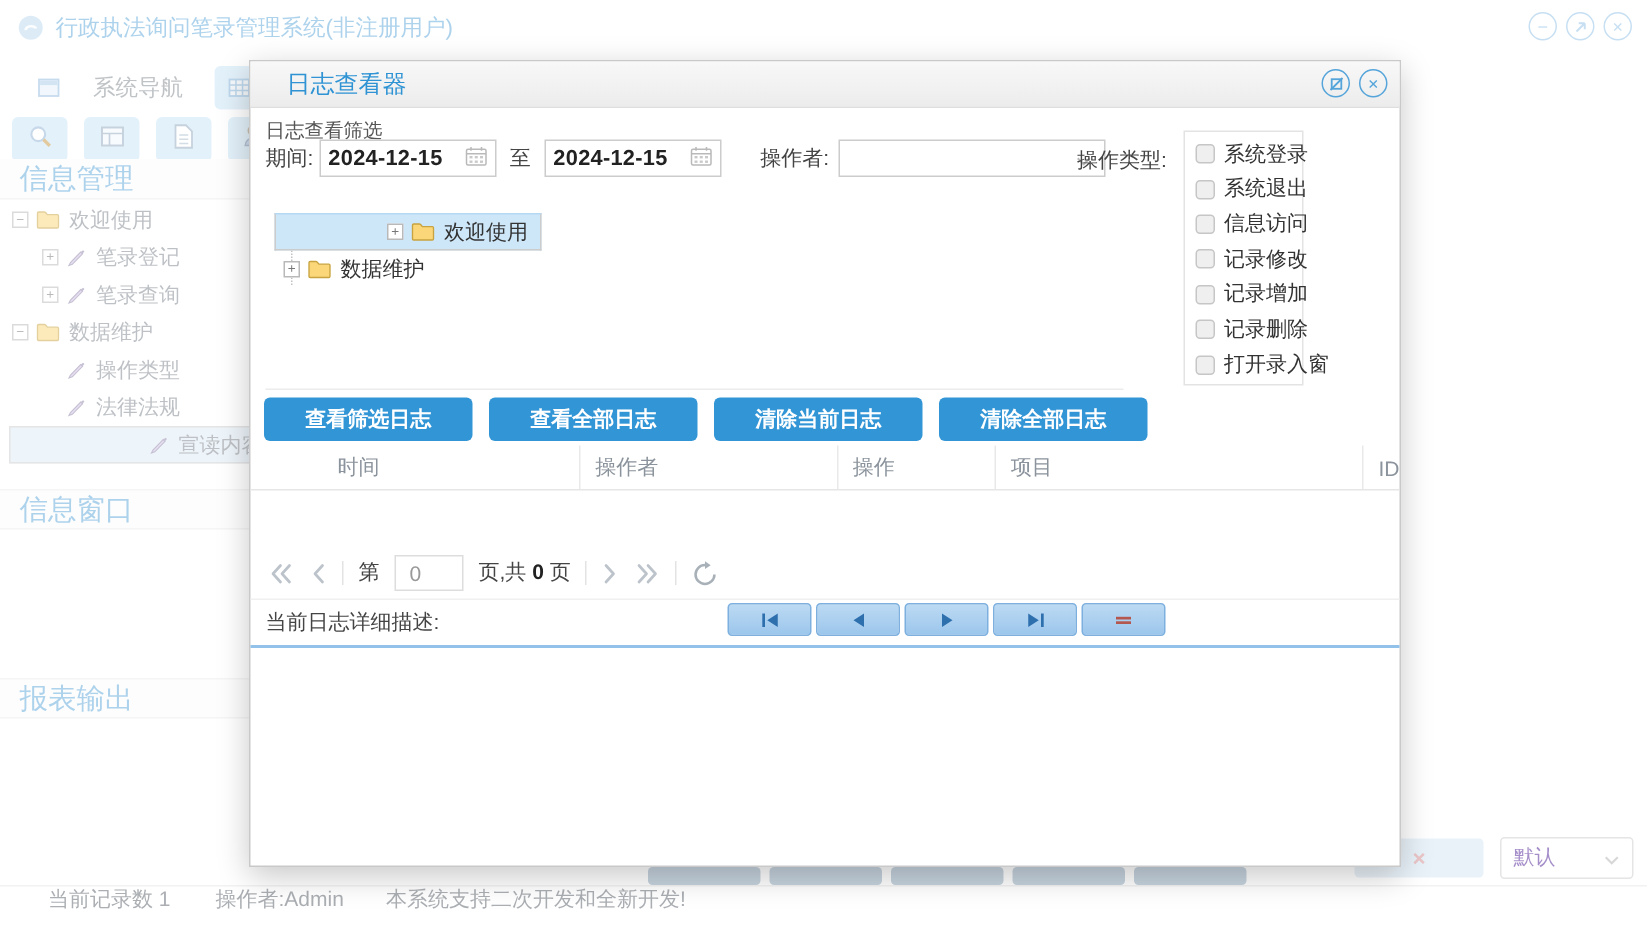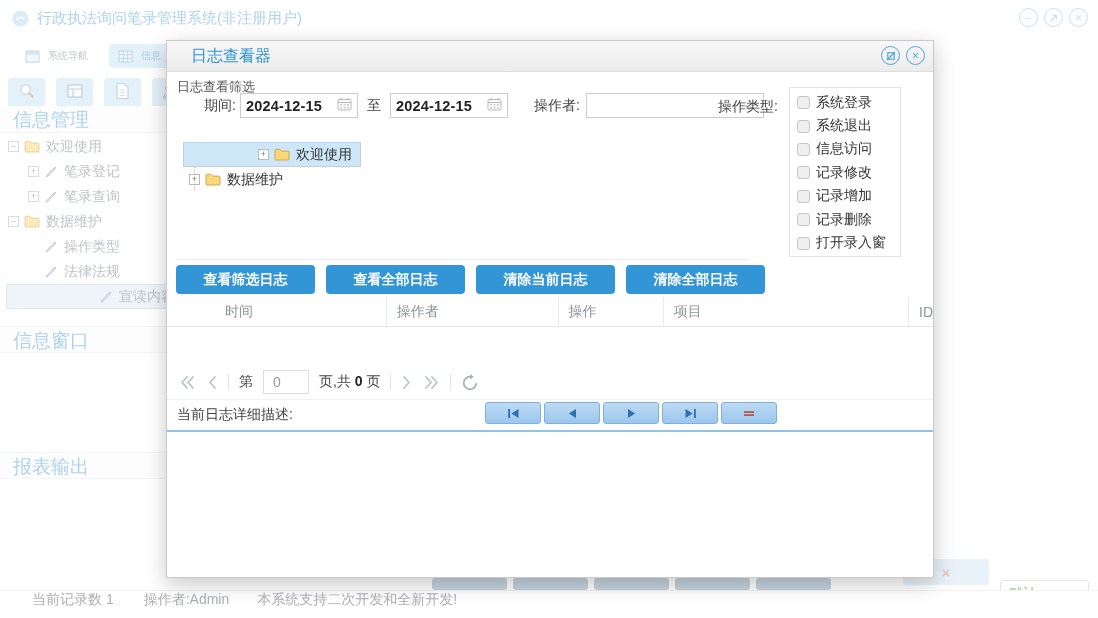--- a/index.html
+++ b/index.html
@@ -10,64 +10,64 @@
   }
   
   .bg{position:absolute;inset:0;opacity:.5;}
   .titlebar{position:absolute;top:0;left:0;right:0;height:36px;display:flex;align-items:center;padding:0 12px;}
   .logo{width:17px;height:17px;margin-right:8px;flex:none;}
   .app-title{font-size:15px;color:#5ea7da;}
   .winctrls{position:absolute;top:8px;right:10px;display:flex;gap:6px;}
   .circle-btn{width:19px;height:19px;border:1.5px solid #8fc0e6;border-radius:50%;color:#8fc0e6;
     display:flex;align-items:center;justify-content:center;font-size:12px;line-height:1;box-sizing:border-box;}
   .tabs{position:absolute;top:44px;left:16px;display:flex;gap:12px;align-items:center;}
-  .tab{display:flex;align-items:center;gap:2px;font-size:10px;color:#82898f;padding:5px 9px;}
+  .tab{display:flex;align-items:center;gap:16px;font-size:15px;color:#82898f;padding:5px 9px;}
   .tab.active{background:#c9e4f6;border-radius:4px;color:#4d9bd0;width:104px;}
   .toolbar{position:absolute;top:78px;left:8px;display:flex;gap:11px;}
   .toolbtn{width:37px;height:30px;background:#c9e4f6;border-radius:4px;display:flex;align-items:center;justify-content:center;}
   .sidebar-sec{position:absolute;left:0;width:168px;height:27px;line-height:27px;padding-left:13px;
     font-size:19px;color:#5ea7da;border-bottom:1px solid #ececec;box-sizing:border-box;background:#fdfdfd;}
   .s-tree{position:absolute;top:134px;left:0;width:168px;}
   .s-row{height:25px;display:flex;align-items:center;font-size:14px;color:#7e858d;white-space:nowrap;}
   .s-row.sel{background:#ddeaf6;}
   .pad1{padding-left:8px;} .pad2{padding-left:28px;}
   .exp{width:11px;height:11px;border:1px solid #b9b9b9;background:#fff;font-size:9px;line-height:9px;color:#777;
     text-align:center;margin-right:5px;flex:none;box-sizing:border-box;}
   .spacer16{width:16px;flex:none;}
   .tico{margin-right:6px;flex:none;display:flex;}
   .statusbar{position:absolute;left:0;right:0;bottom:0;height:27px;border-top:1px solid #e6e6e6;
     display:flex;align-items:flex-start;font-size:14px;color:#5a6169;background:#fff;padding-left:24px;}
   .st1{margin-left:8px;} .st2{margin-left:30px;} .st3{margin-left:28px;}
   .bg-xbtn{position:absolute;left:903px;top:559px;width:86px;height:26px;background:#d4e6f5;border-radius:3px;
     color:#d98f93;font-size:15px;font-weight:bold;display:flex;align-items:center;justify-content:center;}
-  .bg-theme{position:absolute;left:1000px;top:580px;width:89px;height:28px;border:1px solid #cccccc;border-radius:3px;
-    background:#fff;color:#4d7c0f;font-size:14px;display:flex;align-items:center;justify-content:space-between;
+  .bg-theme{position:absolute;left:1000px;top:558px;width:89px;height:28px;border:1px solid #cccccc;border-radius:3px;
+    background:#fff;color:#4c1d95;font-size:14px;display:flex;align-items:center;justify-content:space-between;
     padding:0 8px;box-sizing:border-box;}
   .bg-btnstrip{position:absolute;top:578px;left:432px;display:flex;gap:6px;}
   .bg-btnstrip .sliver{width:75px;height:12px;background:#8fa9be;border-radius:3px;}
   
   .dialog{position:absolute;left:166px;top:40px;width:768px;height:538px;background:#fff;
     border:1px solid #c9c9c9;box-shadow:0 6px 20px rgba(0,0,0,.22);z-index:5;box-sizing:border-box;}
   .dlg-header{position:absolute;top:0;left:0;right:0;height:30px;background:linear-gradient(#f8f8f8,#ececec);
     border-bottom:1px solid #dedede;display:flex;align-items:center;padding-left:24px;}
   .dlg-title{font-size:16px;color:#2f93d4;}
   .dlg-hicons{position:absolute;right:8px;top:5px;display:flex;gap:6px;}
   .dlg-circle{width:19px;height:19px;border:1.5px solid #55a4da;border-radius:50%;color:#55a4da;
     display:flex;align-items:center;justify-content:center;font-size:12px;line-height:1;box-sizing:border-box;}
   .dlg-filter-label{position:absolute;top:37px;left:10px;font-size:13px;color:#555;}
-  .dlg-row1{position:absolute;top:52px;left:10px;display:flex;align-items:center;font-size:14px;color:#444;margin-left:27px;}
+  .dlg-row1{position:absolute;top:52px;left:10px;display:flex;align-items:center;font-size:14px;color:#444;}
   .dateinput{width:118px;height:25px;border:1px solid #ccc;display:flex;align-items:center;
     padding:0 5px;margin:0 4px;box-sizing:border-box;background:#fff;}
   .dateinput .dtext{flex:1;font-size:14.5px;font-weight:bold;color:#222;letter-spacing:.2px;}
   .to-label{margin:0 5px;}
   .op-label{margin-left:22px;}
   .sel{width:178px;height:25px;border:1px solid #ccc;box-sizing:border-box;display:flex;align-items:center;
     justify-content:flex-end;padding-right:8px;margin-left:6px;background:#fff;}
   .optype-label{position:absolute;left:551px;top:57px;font-size:14px;color:#444;}
-  .optypes{position:absolute;left:622px;top:46px;width:112px;height:170px;border:1px solid #e3e3e3;
+  .optypes{position:absolute;left:622px;top:46px;width:80px;height:170px;border:1px solid #e3e3e3;
     padding:3px 0 0 7px;box-sizing:border-box;background:#fff;}
   .optype{display:flex;align-items:center;height:23.4px;white-space:nowrap;font-size:14px;color:#333;}
   .cb{width:13px;height:13px;border:1px solid #c6c6c6;background:#efefef;border-radius:3px;margin-right:6px;flex:none;box-sizing:border-box;}
   .nodecb{position:absolute;top:81px;left:12px;display:flex;align-items:center;font-size:14px;color:#444;}
   .cb2{width:13px;height:13px;border:1px solid #9a9a9a;background:#fff;margin-right:7px;flex:none;box-sizing:border-box;}
   .dlg-tree{position:absolute;top:101px;left:10px;width:572px;height:117px;border-bottom:1px solid #ececec;}
   .dotline{position:absolute;left:17px;top:2px;height:46px;border-left:1px dotted #c2c2c2;}
   .t-row{height:25px;display:flex;align-items:center;font-size:14px;color:#333;padding-left:12px;position:relative;}
   .t-row.sel{background:#cde7f8;border-top:1px solid #b5d9f2;}
   .dlg-btns{position:absolute;top:224px;left:9px;display:flex;gap:11px;}

